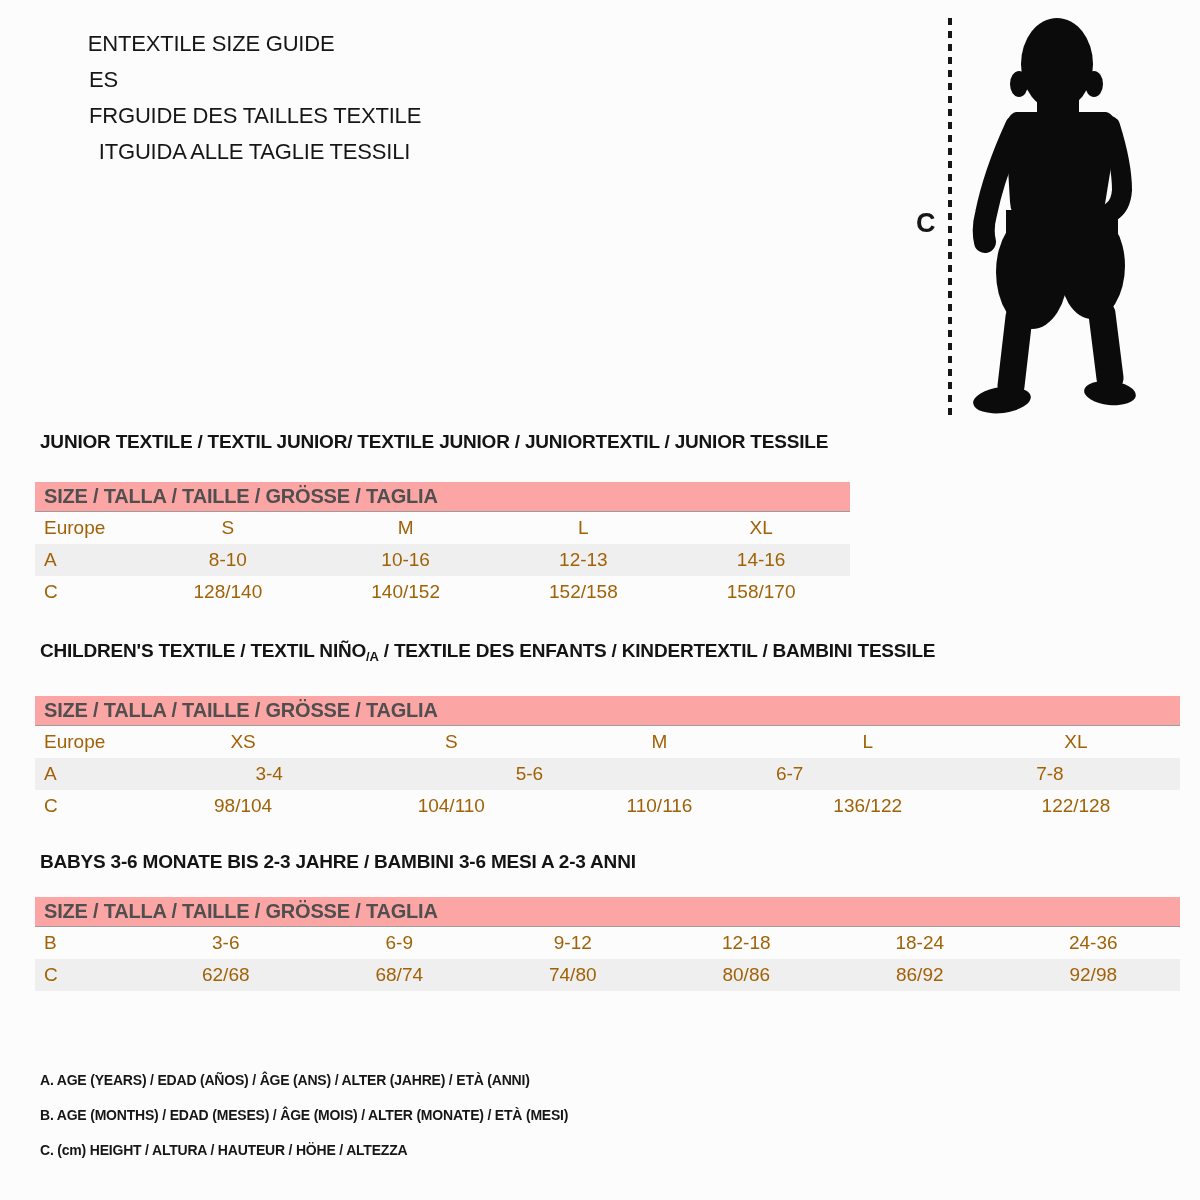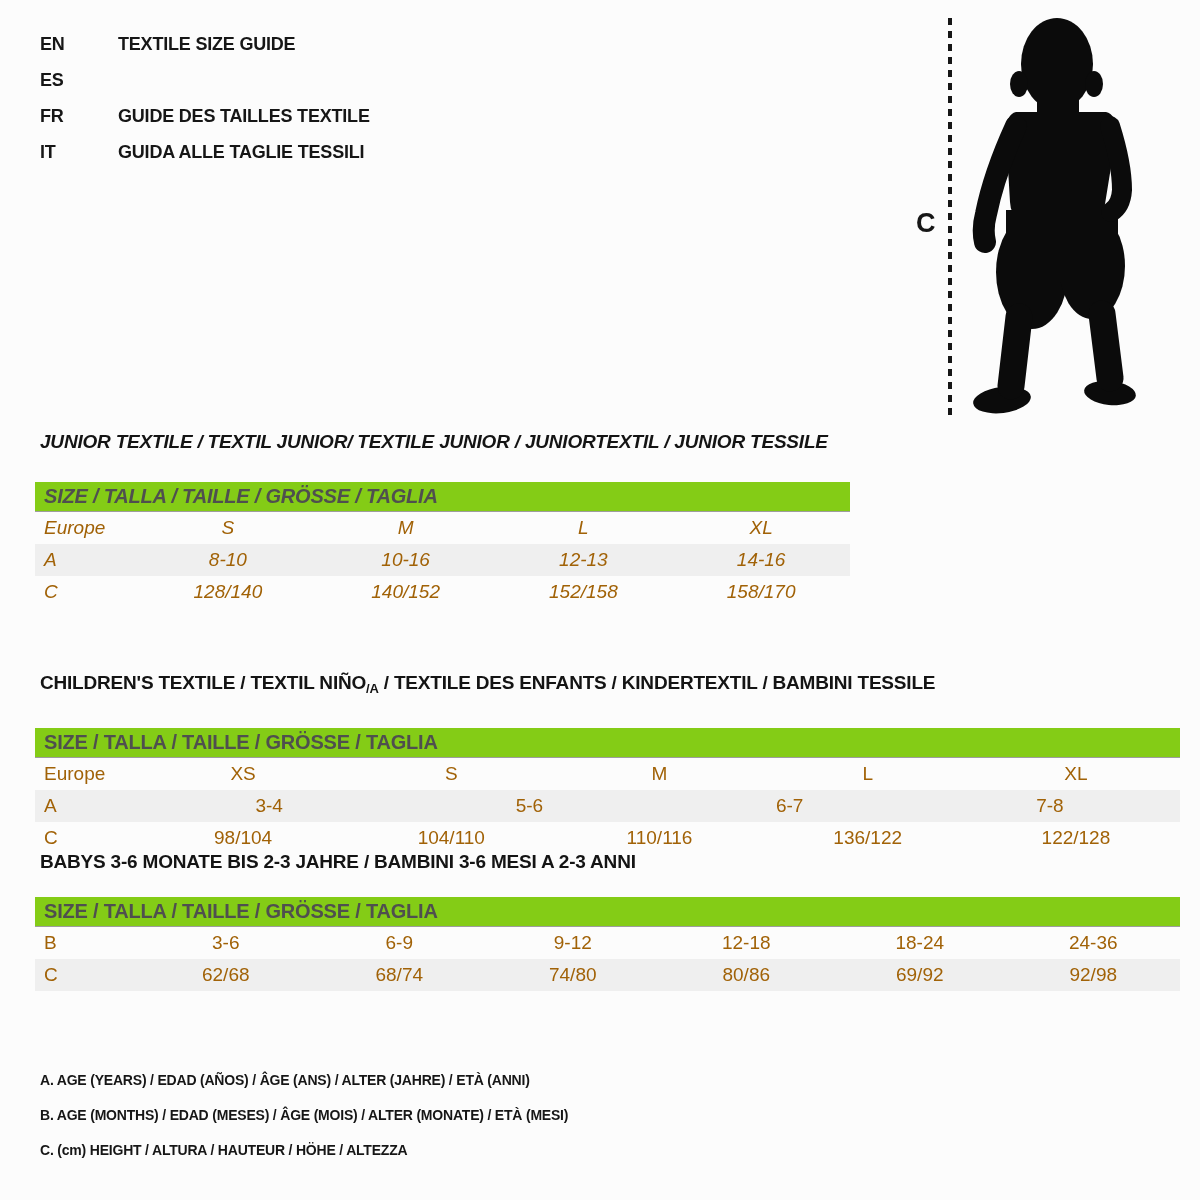--- a/index.html
+++ b/index.html
@@ -3,37 +3,37 @@
 <meta charset="utf-8">
 <style>
   html,body{margin:0;padding:0;}
   body{
     width:1200px;height:1200px;position:relative;overflow:hidden;
     background:#fcfcfc;color:#161616;
     font-family:"Liberation Sans", sans-serif;
   }
   
   .lang-block{position:absolute;left:40px;top:26px;}
-  .lang-row{display:flex;font-weight:700;font-size:18px;line-height:36px;letter-spacing:-0.2px;}
+  .lang-row{display:flex;font-weight:400;font-size:22px;line-height:36px;letter-spacing:-0.2px;text-align:right;}
   .lang-code{width:78px;}
   
   .figure{position:absolute;left:912px;top:12px;width:260px;height:415px;}
   .c-label{position:absolute;left:4px;top:196px;font-size:27px;font-weight:700;}
   .dash-line{position:absolute;left:36px;top:6px;width:4px;height:398px;
     background:repeating-linear-gradient(to bottom,#161616 0 7px,transparent 7px 13px);}
   .figure svg{position:absolute;left:52px;top:2px;}
   
   .section{position:absolute;left:35px;}
-  .sec-junior{top:430px;width:815px;font-style:italic;}
-  .sec-children{top:639px;width:1145px;margin-top:32px;}
+  .sec-junior{top:430px;width:815px;}
+  .sec-children{top:639px;width:1145px;}
   .sec-babies{top:846px;width:1145px;}
   .sec-title{padding-left:5px;font-weight:700;font-size:19px;line-height:23px;letter-spacing:-0.2px;color:#141414;}
   .sec-babies .sec-title{line-height:31px;}
   .sub{font-size:13px;vertical-align:-4px;}
-  .size-bar{margin-top:29px;height:29px;line-height:29px;background:#84cc16;color:#4f4f4f;
+  .size-bar{margin-top:29px;height:29px;line-height:29px;background:#fca5a5;color:#4f4f4f;
     font-weight:700;font-size:20px;padding-left:9px;letter-spacing:-0.2px;border-bottom:1px solid #9d9d9d;}
   .sec-children .size-bar{margin-top:28px;}
   .sec-babies .size-bar{margin-top:20px;}
   .trow{display:flex;height:32px;line-height:32px;font-size:19px;color:#a16207;}
   .trow.striped{background:#efefef;}
   .lab{width:95px;padding-left:9px;}
   .cell{flex:1;text-align:center;}
   
   .legend{position:absolute;left:40px;top:1063px;}
   .legend-line{font-weight:700;font-size:14px;line-height:35px;letter-spacing:-0.2px;}
@@ -151,21 +151,21 @@
     <span class="cell">12-18</span>
     <span class="cell">18-24</span>
     <span class="cell">24-36</span>
   </div>
   <div class="trow striped">
     <span class="lab">C</span>
     <span class="cell">62/68</span>
     <span class="cell">68/74</span>
     <span class="cell">74/80</span>
     <span class="cell">80/86</span>
-    <span class="cell">69/92</span>
+    <span class="cell">86/92</span>
     <span class="cell">92/98</span>
   </div>
 </div>
 
 <div class="legend">
   <div class="legend-line">A. AGE (YEARS) / EDAD (AÑOS) / ÂGE (ANS) / ALTER (JAHRE) / ETÀ (ANNI)</div>
   <div class="legend-line">B. AGE (MONTHS) / EDAD (MESES) / ÂGE (MOIS) / ALTER (MONATE) / ETÀ (MESI)</div>
   <div class="legend-line">C. (cm) HEIGHT / ALTURA / HAUTEUR / HÖHE / ALTEZZA</div>
 </div>
 

